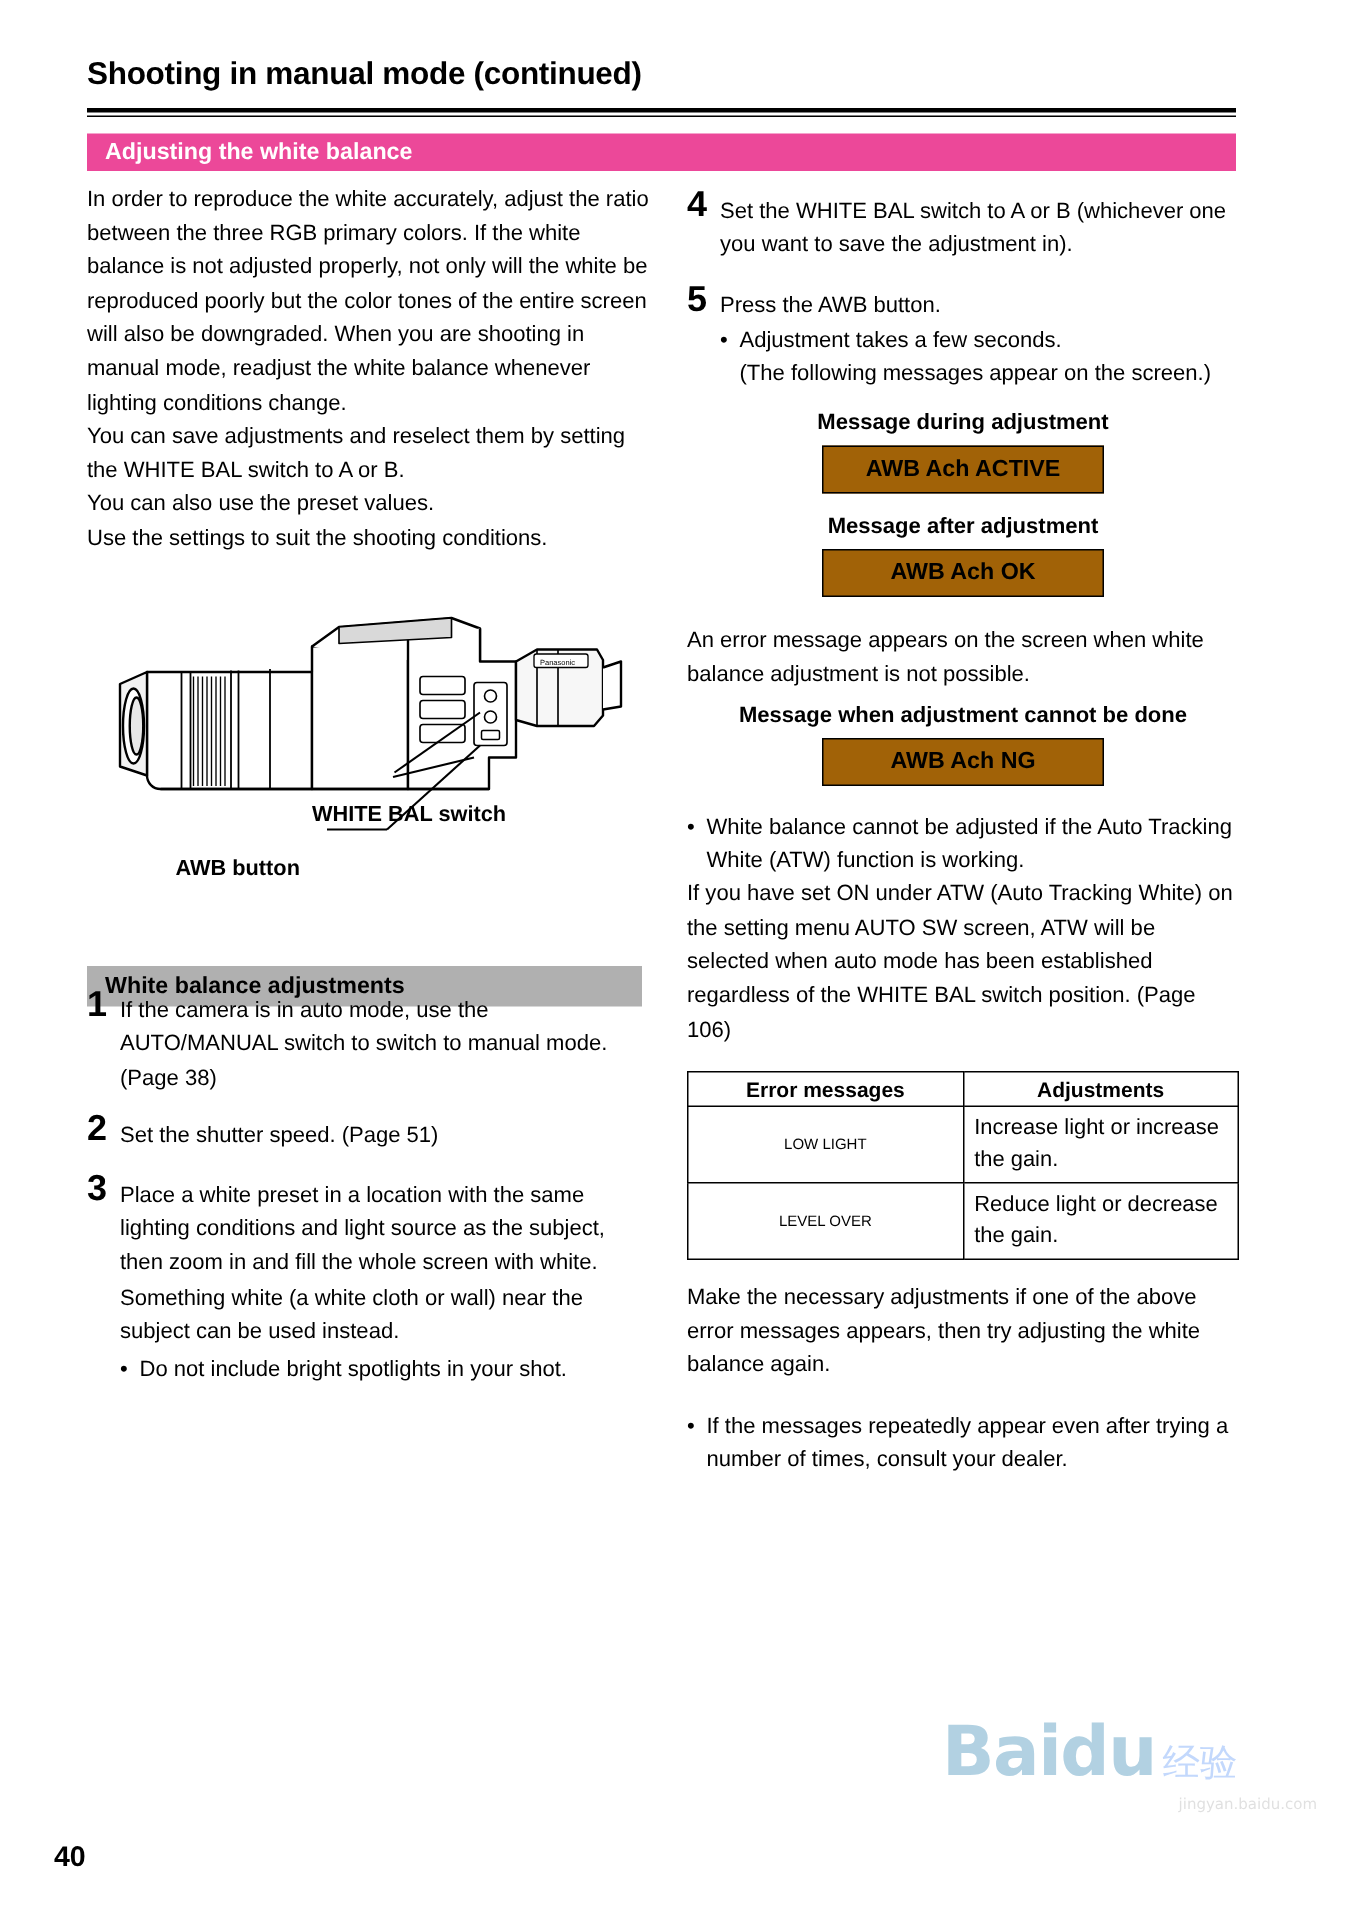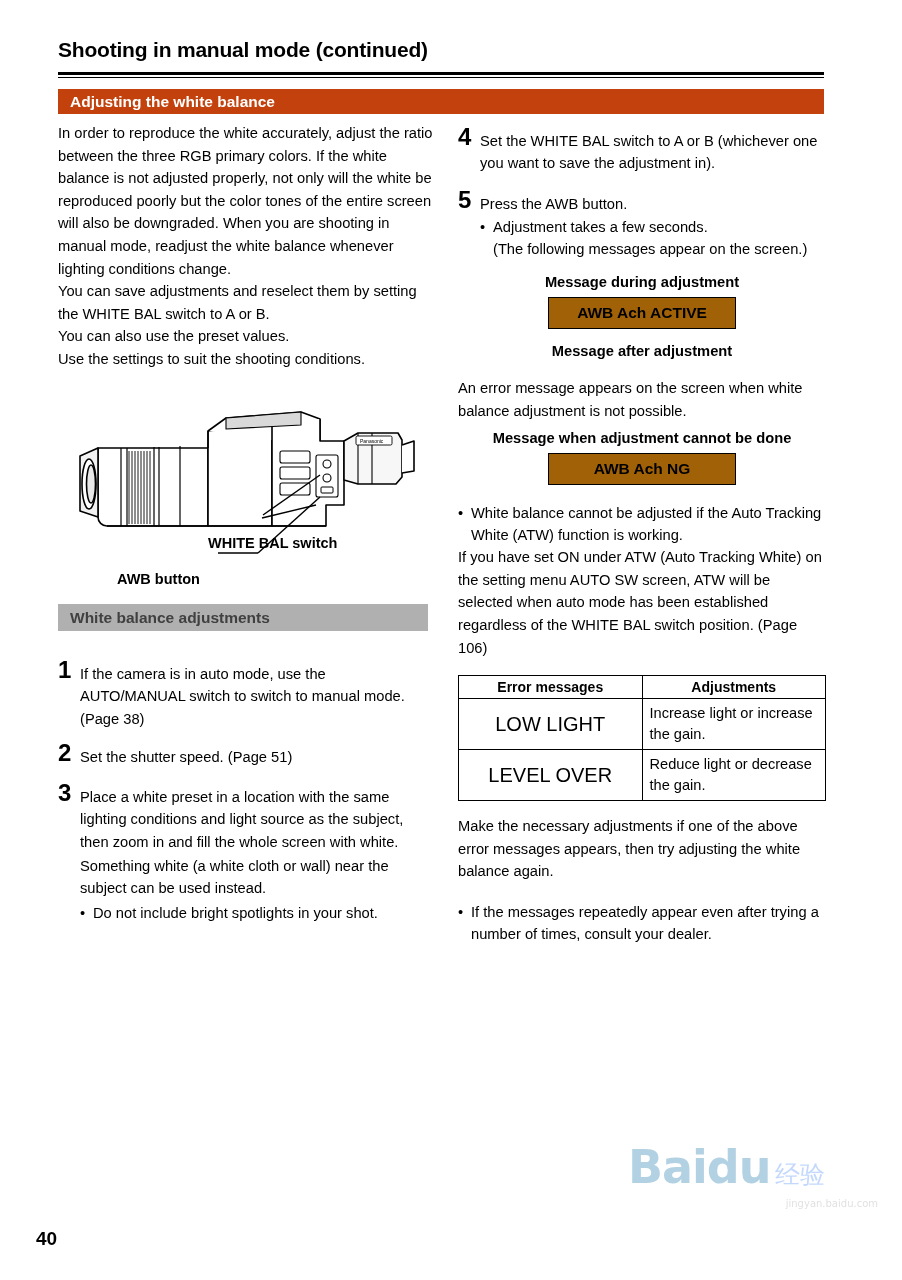--- a/index.html
+++ b/index.html
@@ -42,42 +42,42 @@
     position: absolute;
     left: 58px;
     top: 77px;
     width: 766px;
     height: 1px;
     background: #000;
   }
   
   .bar {
     position: absolute;
-    background: #c2410c;
+    background: #ec4899;
     color: #ffffff;
     font-weight: bold;
     font-size: 15.5px;
     display: flex;
     align-items: center;
     padding-left: 12px;
     box-sizing: border-box;
   }
   .bar-wb {
     left: 58px;
     top: 89px;
     width: 766px;
     height: 25px;
   }
   .bar-wba {
     left: 58px;
-    top: 604px;
+    top: 644px;
     width: 370px;
     height: 27px;
     background: #b0b0b0;
-    color: #404040;
+    color: #000000;
     text-align: right;
   }
   
   .col-left {
     position: absolute;
     left: 58px;
     top: 122px;
     width: 375px;
   }
   .col-right {
@@ -160,21 +160,21 @@
     vertical-align: middle;
   }
   table.errtable th {
     font-weight: bold;
     text-align: center;
     padding: 3px 4px;
     font-size: 14px;
   }
   table.errtable td.err {
     text-align: center;
-    font-size: 20px;
+    font-size: 10px;
     width: 145px;
   }
   table.errtable td.adj {
     line-height: 21px;
     padding-left: 7px;
   }
   
   .figure {
     position: absolute;
     left: 58px;
@@ -347,20 +347,21 @@
       </div>
     </div>
 
     <div class="center-block">
       <div class="msg-caption">Message during adjustment</div>
       <div class="msg-box">AWB Ach ACTIVE</div>
     </div>
 
     <div class="center-block">
       <div class="msg-caption">Message after adjustment</div>
+      <div class="msg-box">AWB Ach OK</div>
     </div>
 
     <p class="body" style="margin-top:18px;">An error message appears on the screen when white balance adjustment is not possible.</p>
 
     <div class="center-block">
       <div class="msg-caption" style="margin-top:7px;">Message when adjustment cannot be done</div>
       <div class="msg-box">AWB Ach NG</div>
     </div>
 
     <div style="margin-top:17px;">

